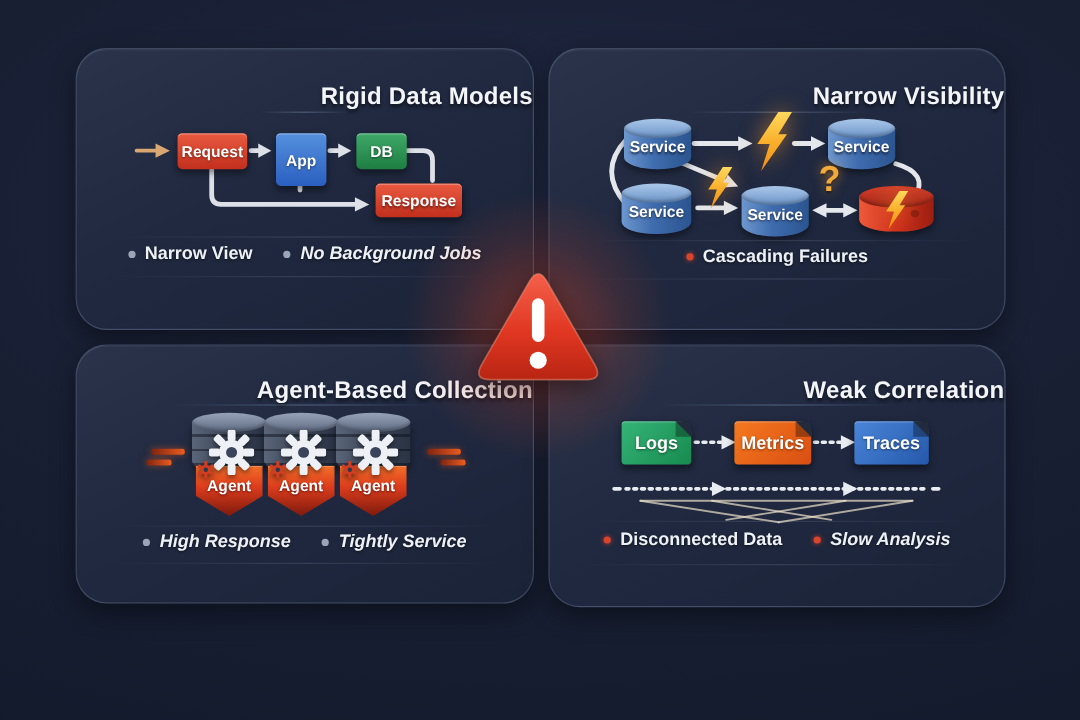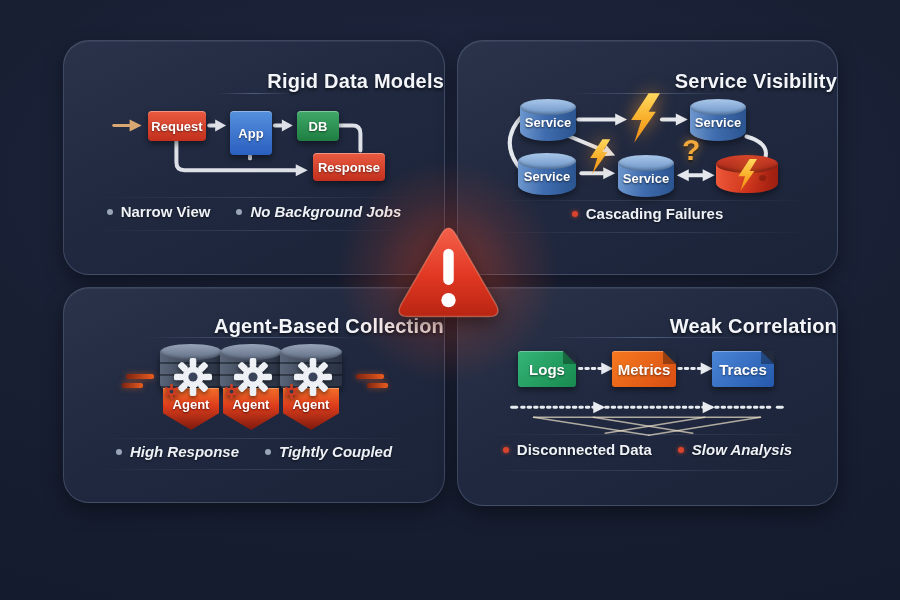--- a/index.html
+++ b/index.html
@@ -192,21 +192,21 @@
       </div>
     <div class="bullet italic">
         <span class="dot dot-gray"></span>
         <span>No Background Jobs</span>
       </div>
   </div>
   <div class="hline" style="top:189px;left:28px;width:326px;"></div>
 </div>
 
 <div class="panel" id="panel-tr">
-  <div class="panel-title">Service Visibility</div>
+  <div class="panel-title">Narrow Visibility</div>
   <div class="title-rule" style="top:52px; width:150px;"></div>
 
   <svg class="svg-layer" viewBox="0 0 381 235">
     <g stroke="#e4e7ec" stroke-width="4" fill="none" stroke-linecap="round">
       <path d="M121,79 L158,79"></path>
       <path d="M205,79 L219,79"></path>
       <path d="M110,95 L146,110"></path>
       <path d="M124,133 L146,133"></path>
       <path d="M232,135 L246,135"></path>
       <path d="M290,96 Q318,104 306,124"></path>
@@ -328,21 +328,21 @@
   </div>
 
   <div class="hline" style="top:150px;left:28px;width:326px;"></div>
   <div class="bullets" style="top:155px;">
     <div class="bullet italic">
         <span class="dot dot-gray"></span>
         <span>High Response</span>
       </div>
     <div class="bullet italic">
         <span class="dot dot-gray"></span>
-        <span>Tightly Coupled</span>
+        <span>Tightly Service</span>
       </div>
   </div>
   <div class="hline" style="top:181px;left:28px;width:326px;"></div>
 </div>
 
 <div class="panel" id="panel-br">
   <div class="panel-title" style="top:15px;">Weak Correlation</div>
   <div class="title-rule" style="top:49px; width:200px;"></div>
 
   <svg class="svg-layer" viewBox="0 0 381 219">

